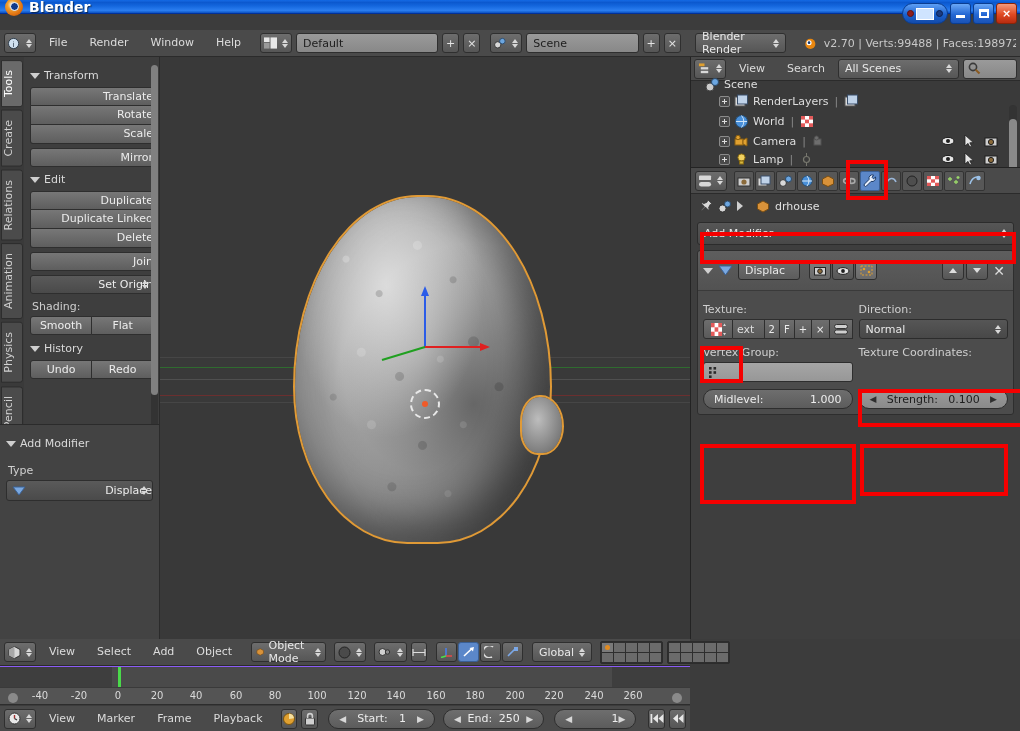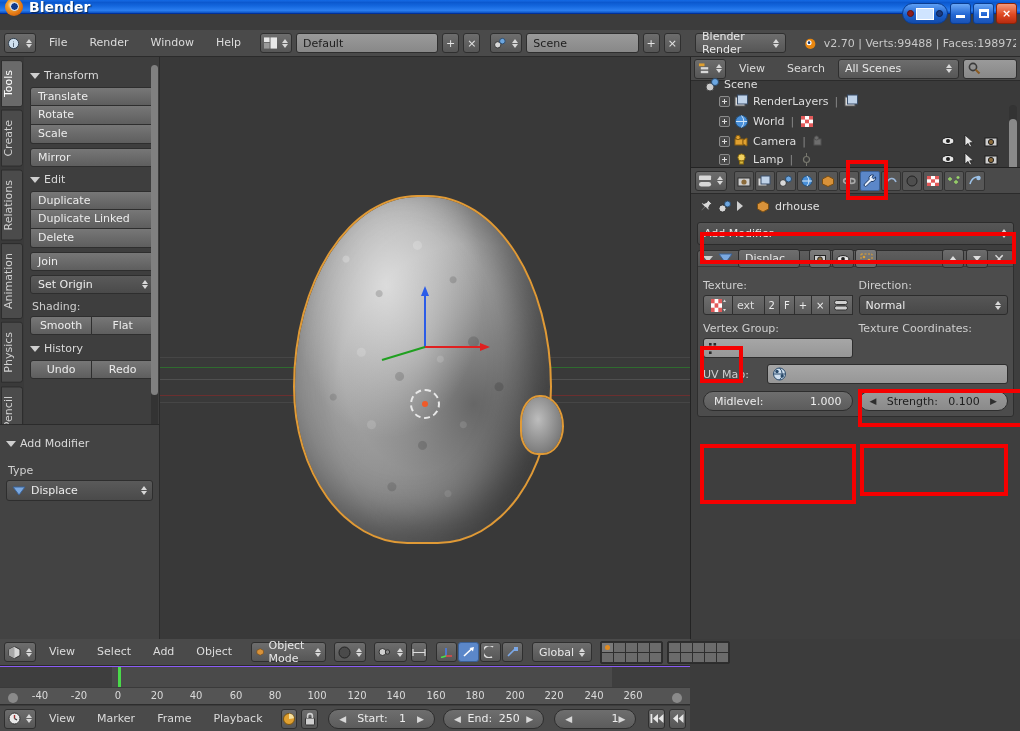--- a/index.html
+++ b/index.html
@@ -153,21 +153,21 @@
   }
   .vtab.active { background:#6a6a6a; color:#fff; }
   .tool-body { position:absolute; left:24px; top:0; width:136px; height:430px; padding:6px 6px 0 6px; overflow:hidden; }
   .panel-title { font-size:11px; color:#d9d9d9; margin:6px 0 5px 0; display:flex; align-items:center; gap:4px; }
   .tri { border-left:5px solid transparent; border-right:5px solid transparent; border-top:6px solid #cfcfcf; }
   .tri-r { border-top:5px solid transparent; border-bottom:5px solid transparent; border-left:6px solid #cfcfcf; }
   .tbtn {
     display:block; width:100%; height:19px; line-height:18px;
     background:linear-gradient(to bottom,#777,#5e5e5e);
     border:1px solid #2e2e2e; border-radius:3px; color:#ececec;
-    font-size:11px; text-align:left; padding-left:7px; margin-bottom:1px;
+    font-size:11px; text-align:right; padding-left:7px; margin-bottom:1px;
     font-family:inherit;
   }
   .tbtn.group-top{ border-radius:3px 3px 0 0; margin-bottom:0; }
   .tbtn.group-mid{ border-radius:0; border-top:none; margin-bottom:0; }
   .tbtn.group-bot{ border-radius:0 0 3px 3px; border-top:none; }
   .tlabel { font-size:11px; color:#cfcfcf; margin:6px 0 3px 2px; }
   .halfrow { display:flex; gap:0; }
   .halfrow .tbtn { text-align:center; padding-left:0; }
   .halfrow .tbtn:first-child{ border-radius:3px 0 0 3px; }
   .halfrow .tbtn:last-child{ border-radius:0 3px 3px 0; border-left:none; }
@@ -198,21 +198,21 @@
 
   
   .props { position:absolute; left:690px; top:167px; width:330px; height:472px; background:#3e3e3e; border-left:1px solid #232323; border-top:1px solid #232323; }
   .props-tabs { height:26px; display:flex; align-items:center; gap:1px; padding:3px 4px; background:#4a4a4a; border-bottom:1px solid #2b2b2b; }
   .ptab { width:20px;height:20px;border:1px solid #333;border-radius:2px;background:#575757;display:flex;align-items:center;justify-content:center;}
   .ptab.active { background:#5b87c9; border-color:#3a5f94; }
   .breadcrumb { height:24px; display:flex; align-items:center; gap:5px; padding:0 8px; font-size:11px; color:#e0e0e0; }
   .pbody { padding:4px 6px; }
   .pwide { width:100%; }
   .modbox { border:1px solid #2e2e2e; border-radius:3px; background:#4c4c4c; margin-top:5px; }
-  .mod-hdr { display:flex; align-items:center; gap:5px; height:16px; padding:0 5px; background:linear-gradient(to bottom,#5e5e5e,#525252); border-bottom:1px solid #3a3a3a; border-radius:3px 3px 0 0; }
+  .mod-hdr { display:flex; align-items:center; gap:5px; height:40px; padding:0 5px; background:linear-gradient(to bottom,#5e5e5e,#525252); border-bottom:1px solid #3a3a3a; border-radius:3px 3px 0 0; }
   .mod-body { padding:5px; }
   .row3 { display:flex; gap:5px; }
   .row3 > * { flex:1; }
   .mbtn {
     height:21px; line-height:20px; text-align:center;
     background:linear-gradient(to bottom,#6f6f6f,#5a5a5a);
     border:1px solid #2f2f2f; border-radius:3px; color:#ededed; font-size:11px;
     overflow:hidden; white-space:nowrap; font-family:inherit;
   }
   .cols { display:flex; gap:6px; margin-top:7px; }
@@ -791,32 +791,20 @@
                 <span>Normal</span>
                 <span class="updown">
                     <i class="u"></i>
                     <i class="d"></i>
                   </span>
               </div>
               <div class="flabel" style="margin-top:7px;">Texture Coordinates:</div>
             </div>
           </div>
 
-          <div class="uvrow">
-            <span class="flabel" style="margin:0;width:58px;">UV Map:</span>
-            <span class="vgfield" style="flex:1;">
-              <svg width="15" height="14" viewBox="0 0 15 14">
-                  <circle cx="7.5" cy="7" r="6" fill="#cfe0f0" stroke="#2a4a6a"></circle>
-                  <path d="M2 7h11M7.5 1a8 8 0 010 12" fill="none" stroke="#2a4a6a"></path>
-                  <circle cx="5" cy="4.5" r="1.7" fill="#2a4a6a"></circle>
-                  <circle cx="10.2" cy="9" r="1.7" fill="#2a4a6a"></circle>
-                </svg>
-              <span></span>
-            </span>
-          </div>
 
           <div class="cols">
             <div class="col">
               <div class="numfield">
                 <span>Midlevel:</span>
                 <span>1.000</span>
               </div>
             </div>
             <div class="col">
               <div class="numfield hot">

